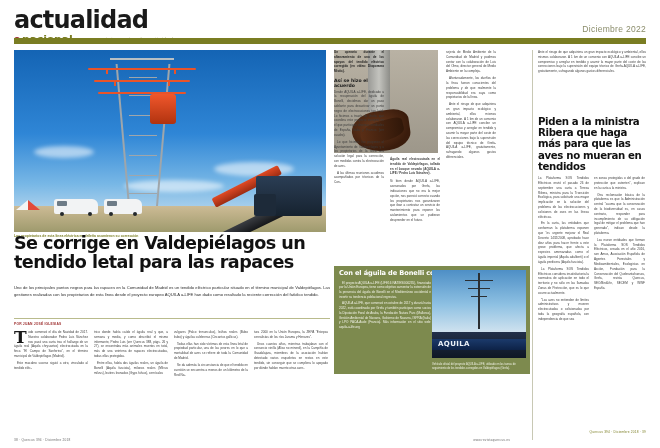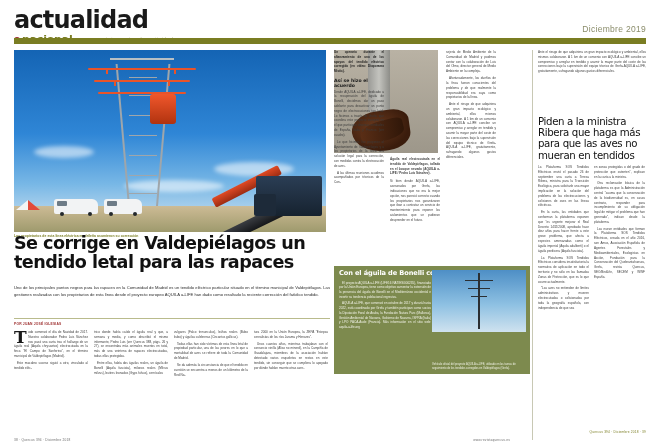--- a/index.html
+++ b/index.html
@@ -165,21 +165,21 @@
   .gb-photo2 .band{position:absolute;left:0;right:0;top:7px;height:11px;background:linear-gradient(#1b3a6b,#0d2247);}
   .gb-photo2 .logo{
     position:absolute;left:6px;top:8px;font-family:"DejaVu Sans",sans-serif;font-weight:700;
     font-size:7px;color:#eaf0f7;letter-spacing:.4px;
   }
   .gb-cap{position:absolute;right:4px;bottom:3px;width:94px;font-size:2.7px;line-height:1.45;color:#eef0e2;}
 
   
   .rail{position:absolute;left:538px;top:50px;width:108px;}
   .rail-head{
-    font-family:"DejaVu Sans", sans-serif;font-weight:400;
+    font-family:"DejaVu Sans", sans-serif;font-weight:700;
     font-size:10.2px;line-height:1.1;letter-spacing:-.35px;color:#111;
     margin:0 4px 4px 0;
   }
   .rail-cols{display:flex;gap:5px;}
   .rail-cols .col{width:51px;}
   .vrule{position:absolute;background:#c8c8b4;width:.6px;}
 
   .footer-left{
     position:absolute;left:14px;bottom:6px;font-size:3.2px;color:#6d6d6d;letter-spacing:.2px;
   }
@@ -195,21 +195,21 @@
 
 <div class="page">
 
   <div class="masthead">
     <div class="mast-title">actualidad</div>
     <div class="mast-sub-row">
       <span class="mast-dot"></span>
       <span class="mast-sub">nacional</span>
       <span class="mast-kickers">parques · internacional · actividades</span>
     </div>
-    <div class="mast-date">Diciembre 2019</div>
+    <div class="mast-date">Diciembre 2022</div>
   </div>
   <div class="mast-rule"></div>
 
   <div class="photo-main">
     <div class="sky"></div>
     <div class="cloud" style="left:20px;top:96px;width:60px;height:12px;"></div>
     <div class="cloud" style="left:200px;top:112px;width:80px;height:14px;"></div>
     <div class="cloud" style="left:110px;top:130px;width:100px;height:12px;"></div>
     <div class="ground2"></div>
 
@@ -317,20 +317,24 @@
     <h3>Con el águila de Bonelli como especie bandera</h3>
     <div class="gtext">
       <p class="first">El proyecto AQUILA a-LIFE (LIFE16 NAT/ES/000235), financiado por la Unión Europea, tiene como objetivo aumentar la extensión de la presencia del águila de Bonelli en el Mediterráneo occidental e invertir su tendencia poblacional regresiva.</p>
       <p>AQUILA a-LIFE, que comenzó en octubre de 2017 y durará hasta 2022, está coordinado por Grefa y también participan como socios la Diputación Foral de Araba, la Fundación Natura Parc (Mallorca), Gestión Ambiental de Navarra, Gobierno de Navarra, ISPRA (Italia) y LPO PACA-Aude (Francia). Más información en el sitio web: aquila-a-life.org</p>
     </div>
     <div class="gb-photo">
       <div class="tw"></div>
       <div class="tx" style="top:10px;width:28px;"></div>
       <div class="tx" style="top:18px;width:22px;"></div>
       <div class="tx" style="top:26px;width:16px;"></div>
+    </div>
+    <div class="gb-photo2">
+      <div class="band"></div>
+      <div class="logo">AQUILA</div>
     </div>
     <div class="gb-cap">Vehículo oficial del proyecto AQUILA a-LIFE, utilizado en las tareas de seguimiento de los tendidos corregidos en Valdepiélagos (Grefa).</div>
   </div>
 
   <div class="vrule" style="left:532px;top:50px;height:390px;"></div>
   <div class="rail">
     <div class="micro" style="height:60px;overflow:hidden;">
       <p class="first">Ante el riesgo de que adquiriera un gran impacto ecológico y ambiental, ellos mismos colaboraron. A 1 km de un convenio con AQUILA a-LIFE concibe un compromiso y arreglar en tendido y asumir la mayor parte del coste de las correcciones bajo la supervisión del equipo técnico de Grefa-AQUILA a-LIFE, gratuitamente, sufragando algunos gastos diferenciales.</p>
     </div>
 

